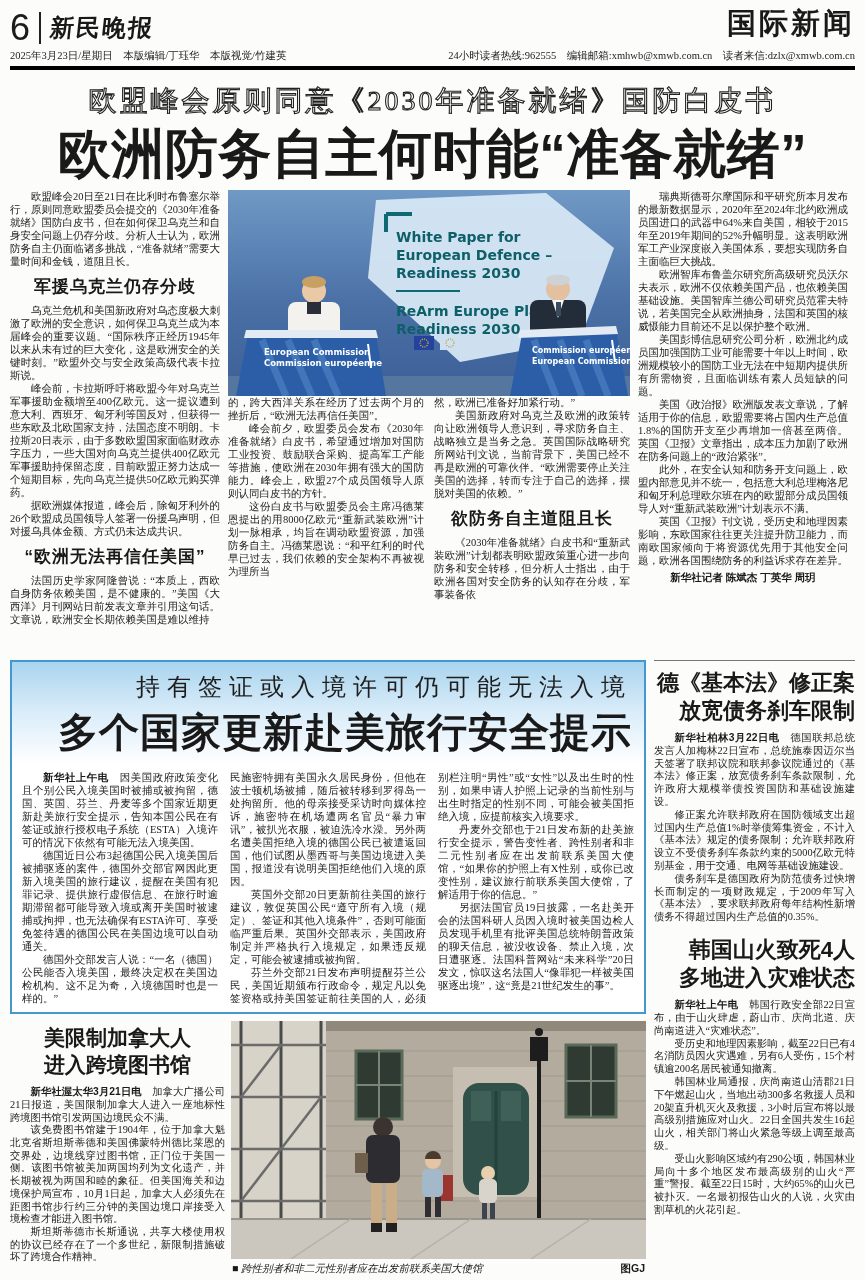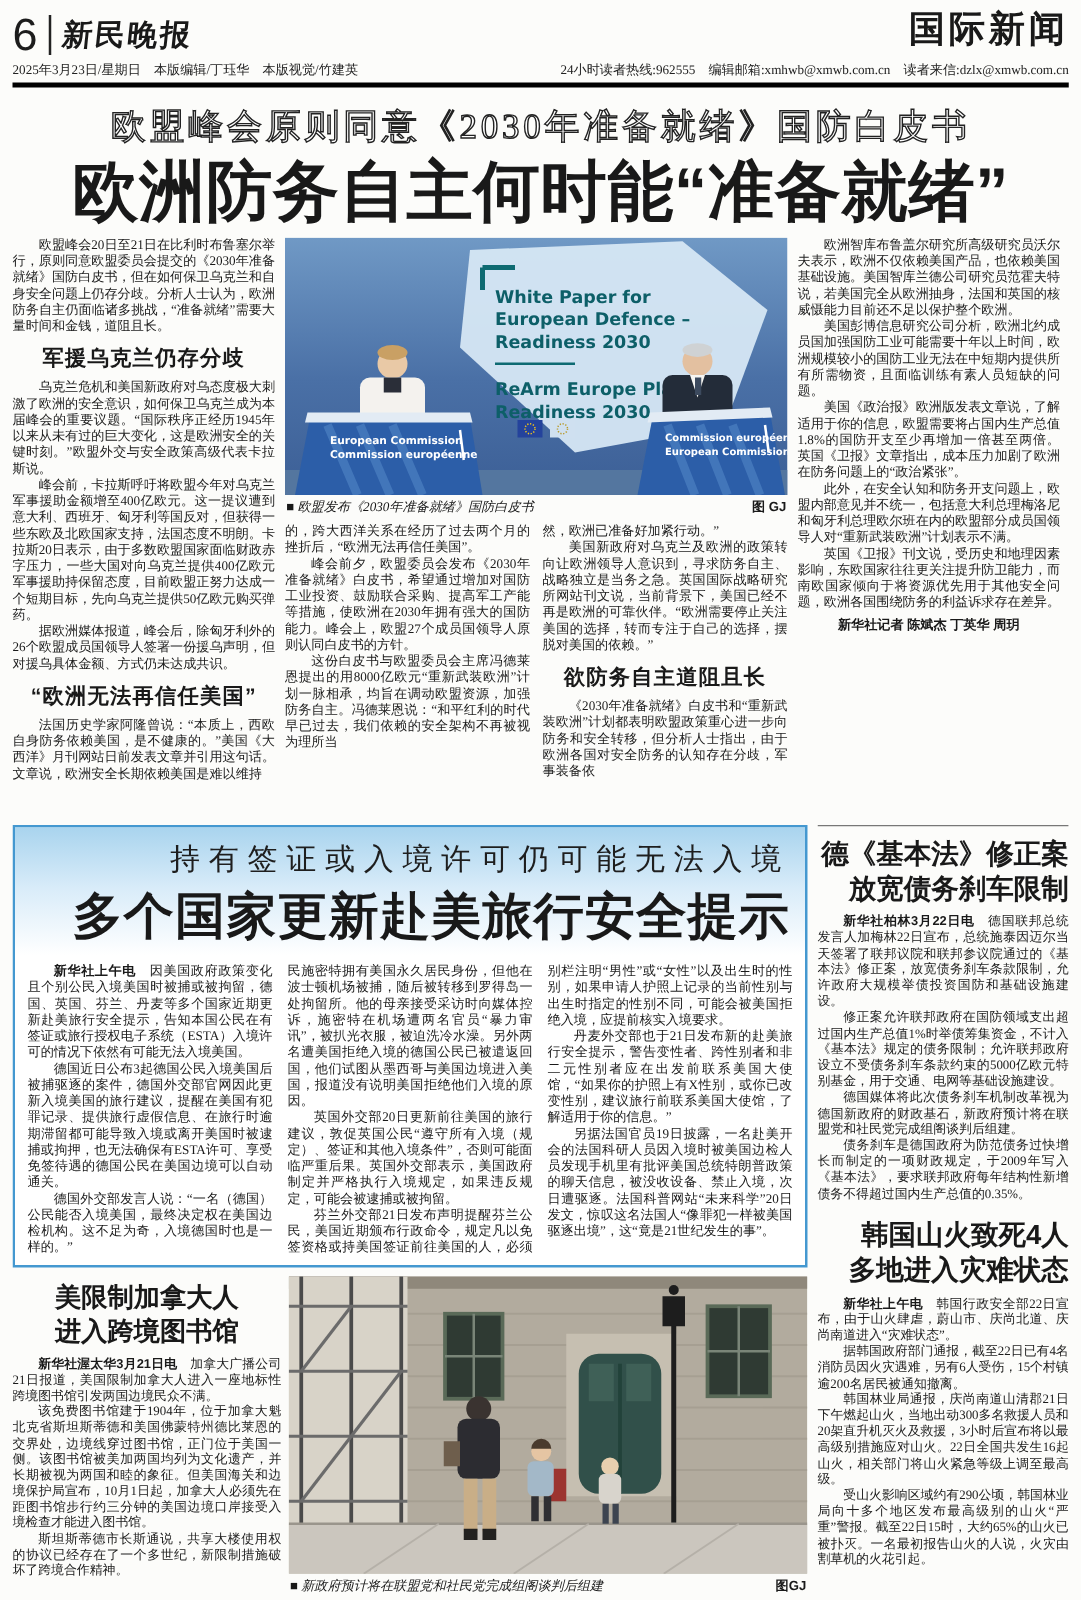--- a/index.html
+++ b/index.html
@@ -158,40 +158,37 @@
             </g>
 
             <g>
               <rect x="186" y="146" width="20" height="14" fill="#24439c"></rect>
               <circle cx="196" cy="153" r="4" fill="none" stroke="#f5c518" stroke-width="1.2" stroke-dasharray="1,1.3"></circle>
               <rect x="212" y="146" width="20" height="14" fill="#cfe0f0"></rect>
               <circle cx="222" cy="153" r="4" fill="none" stroke="#b89a2a" stroke-width="1.2" stroke-dasharray="1,1.3"></circle>
             </g>
           </svg>
         </div>
-        <div class="caption-row">
-          <span class="caption">■ 欧盟发布《2030年准备就绪》国防白皮书</span>
-          <span class="credit">图 GJ</span>
-        </div>
         <div class="mid-cols">
           <div class="col">
               <p class="para cont">的，跨大西洋关系在经历了过去两个月的挫折后，“欧洲无法再信任美国”。</p>
               <p class="para">峰会前夕，欧盟委员会发布《2030年准备就绪》白皮书，希望通过增加对国防工业投资、鼓励联合采购、提高军工产能等措施，使欧洲在2030年拥有强大的国防能力。峰会上，欧盟27个成员国领导人原则认同白皮书的方针。</p>
               <p class="para">这份白皮书与欧盟委员会主席冯德莱恩提出的用8000亿欧元“重新武装欧洲”计划一脉相承，均旨在调动欧盟资源，加强防务自主。冯德莱恩说：“和平红利的时代早已过去，我们依赖的安全架构不再被视为理所当</p>
             </div>
           <div class="col">
               <p class="para cont">然，欧洲已准备好加紧行动。”</p>
               <p class="para">美国新政府对乌克兰及欧洲的政策转向让欧洲领导人意识到，寻求防务自主、战略独立是当务之急。英国国际战略研究所网站刊文说，当前背景下，美国已经不再是欧洲的可靠伙伴。“欧洲需要停止关注美国的选择，转而专注于自己的选择，摆脱对美国的依赖。”</p>
               <h3 class="subhead">欲防务自主道阻且长</h3>
               <p class="para">《2030年准备就绪》白皮书和“重新武装欧洲”计划都表明欧盟政策重心进一步向防务和安全转移，但分析人士指出，由于欧洲各国对安全防务的认知存在分歧，军事装备依</p>
             </div>
         </div>
       </div>
 
       <div class="col colw1">
+          <p class="para">瑞典斯德哥尔摩国际和平研究所本月发布的最新数据显示，2020年至2024年北约欧洲成员国进口的武器中64%来自美国，相较于2015年至2019年期间的52%升幅明显。这表明欧洲军工产业深度嵌入美国体系，要想实现防务自主面临巨大挑战。</p>
           <p class="para">欧洲智库布鲁盖尔研究所高级研究员沃尔夫表示，欧洲不仅依赖美国产品，也依赖美国基础设施。美国智库兰德公司研究员范霍夫特说，若美国完全从欧洲抽身，法国和英国的核威慑能力目前还不足以保护整个欧洲。</p>
           <p class="para">美国彭博信息研究公司分析，欧洲北约成员国加强国防工业可能需要十年以上时间，欧洲规模较小的国防工业无法在中短期内提供所有所需物资，且面临训练有素人员短缺的问题。</p>
           <p class="para">美国《政治报》欧洲版发表文章说，了解适用于你的信息，欧盟需要将占国内生产总值1.8%的国防开支至少再增加一倍甚至两倍。英国《卫报》文章指出，成本压力加剧了欧洲在防务问题上的“政治紧张”。</p>
           <p class="para">此外，在安全认知和防务开支问题上，欧盟内部意见并不统一，包括意大利总理梅洛尼和匈牙利总理欧尔班在内的欧盟部分成员国领导人对“重新武装欧洲”计划表示不满。</p>
           <p class="para">英国《卫报》刊文说，受历史和地理因素影响，东欧国家往往更关注提升防卫能力，而南欧国家倾向于将资源优先用于其他安全问题，欧洲各国围绕防务的利益诉求存在差异。</p>
           <p class="byline">新华社记者 陈斌杰 丁英华 周玥</p>
         </div>
     </div>
   </section>
 
@@ -323,49 +320,48 @@
 
               <g>
                 <circle cx="257" cy="152" r="7" fill="#e8cfae"></circle>
                 <rect x="248" y="158" width="18" height="24" rx="5" fill="#d8d4cc"></rect>
                 <rect x="251" y="182" width="5" height="16" fill="#3d4450"></rect>
                 <rect x="259" y="182" width="5" height="16" fill="#3d4450"></rect>
               </g>
             </svg>
           </div>
           <div class="caption-row">
-            <span class="caption">■ 新政府预计将在联盟党和社民党完成组阁谈判后组建</span>
+            <span class="caption">■ 跨性别者和非二元性别者应在出发前联系美国大使馆</span>
             <span class="credit">图GJ</span>
           </div>
         </div>
       </div>
     </div>
 
     <div class="lower-right">
       <article class="side-art germany">
         <h2 class="art-h2">
           <span>德《基本法》修正案</span><br>
           <span>放宽债务刹车限制</span>
         </h2>
         <div>
             <p class="para"><b>新华社柏林3月22日电</b>　德国联邦总统发言人加梅林22日宣布，总统施泰因迈尔当天签署了联邦议院和联邦参议院通过的《基本法》修正案，放宽债务刹车条款限制，允许政府大规模举债投资国防和基础设施建设。</p>
             <p class="para">修正案允许联邦政府在国防领域支出超过国内生产总值1%时举债筹集资金，不计入《基本法》规定的债务限制；允许联邦政府设立不受债务刹车条款约束的5000亿欧元特别基金，用于交通、电网等基础设施建设。</p>
-            <p class="para">德国媒体将此次债务刹车机制改革视为德国新政府的财政基石，新政府预计将在联盟党和社民党完成组阁谈判后组建。</p>
             <p class="para">债务刹车是德国政府为防范债务过快增长而制定的一项财政规定，于2009年写入《基本法》，要求联邦政府每年结构性新增债务不得超过国内生产总值的0.35%。</p>
           </div>
       </article>
 
       <article class="side-art korea">
         <h2 class="art-h2">
           <span>韩国山火致死4人</span><br>
           <span>多地进入灾难状态</span>
         </h2>
         <div>
             <p class="para"><b>新华社上午电</b>　韩国行政安全部22日宣布，由于山火肆虐，蔚山市、庆尚北道、庆尚南道进入“灾难状态”。</p>
-            <p class="para">据韩国政府部门通报，截至22日已有4名消防员因火灾遇难，另有6人受伤，15个村镇逾200名居民被通知撤离。</p>
+            <p class="para">受历史和地理因素影响，截至22日已有4名消防员因火灾遇难，另有6人受伤，15个村镇逾200名居民被通知撤离。</p>
             <p class="para">韩国林业局通报，庆尚南道山清郡21日下午燃起山火，当地出动300多名救援人员和20架直升机灭火及救援，3小时后宣布将以最高级别措施应对山火。22日全国共发生16起山火，相关部门将山火紧急等级上调至最高级。</p>
             <p class="para">受山火影响区域约有290公顷，韩国林业局向十多个地区发布最高级别的山火“严重”警报。截至22日15时，大约65%的山火已被扑灭。一名最初报告山火的人说，火灾由割草机的火花引起。</p>
           </div>
       </article>
     </div>
   </section>
 
 </div>
 
 </body></html>

